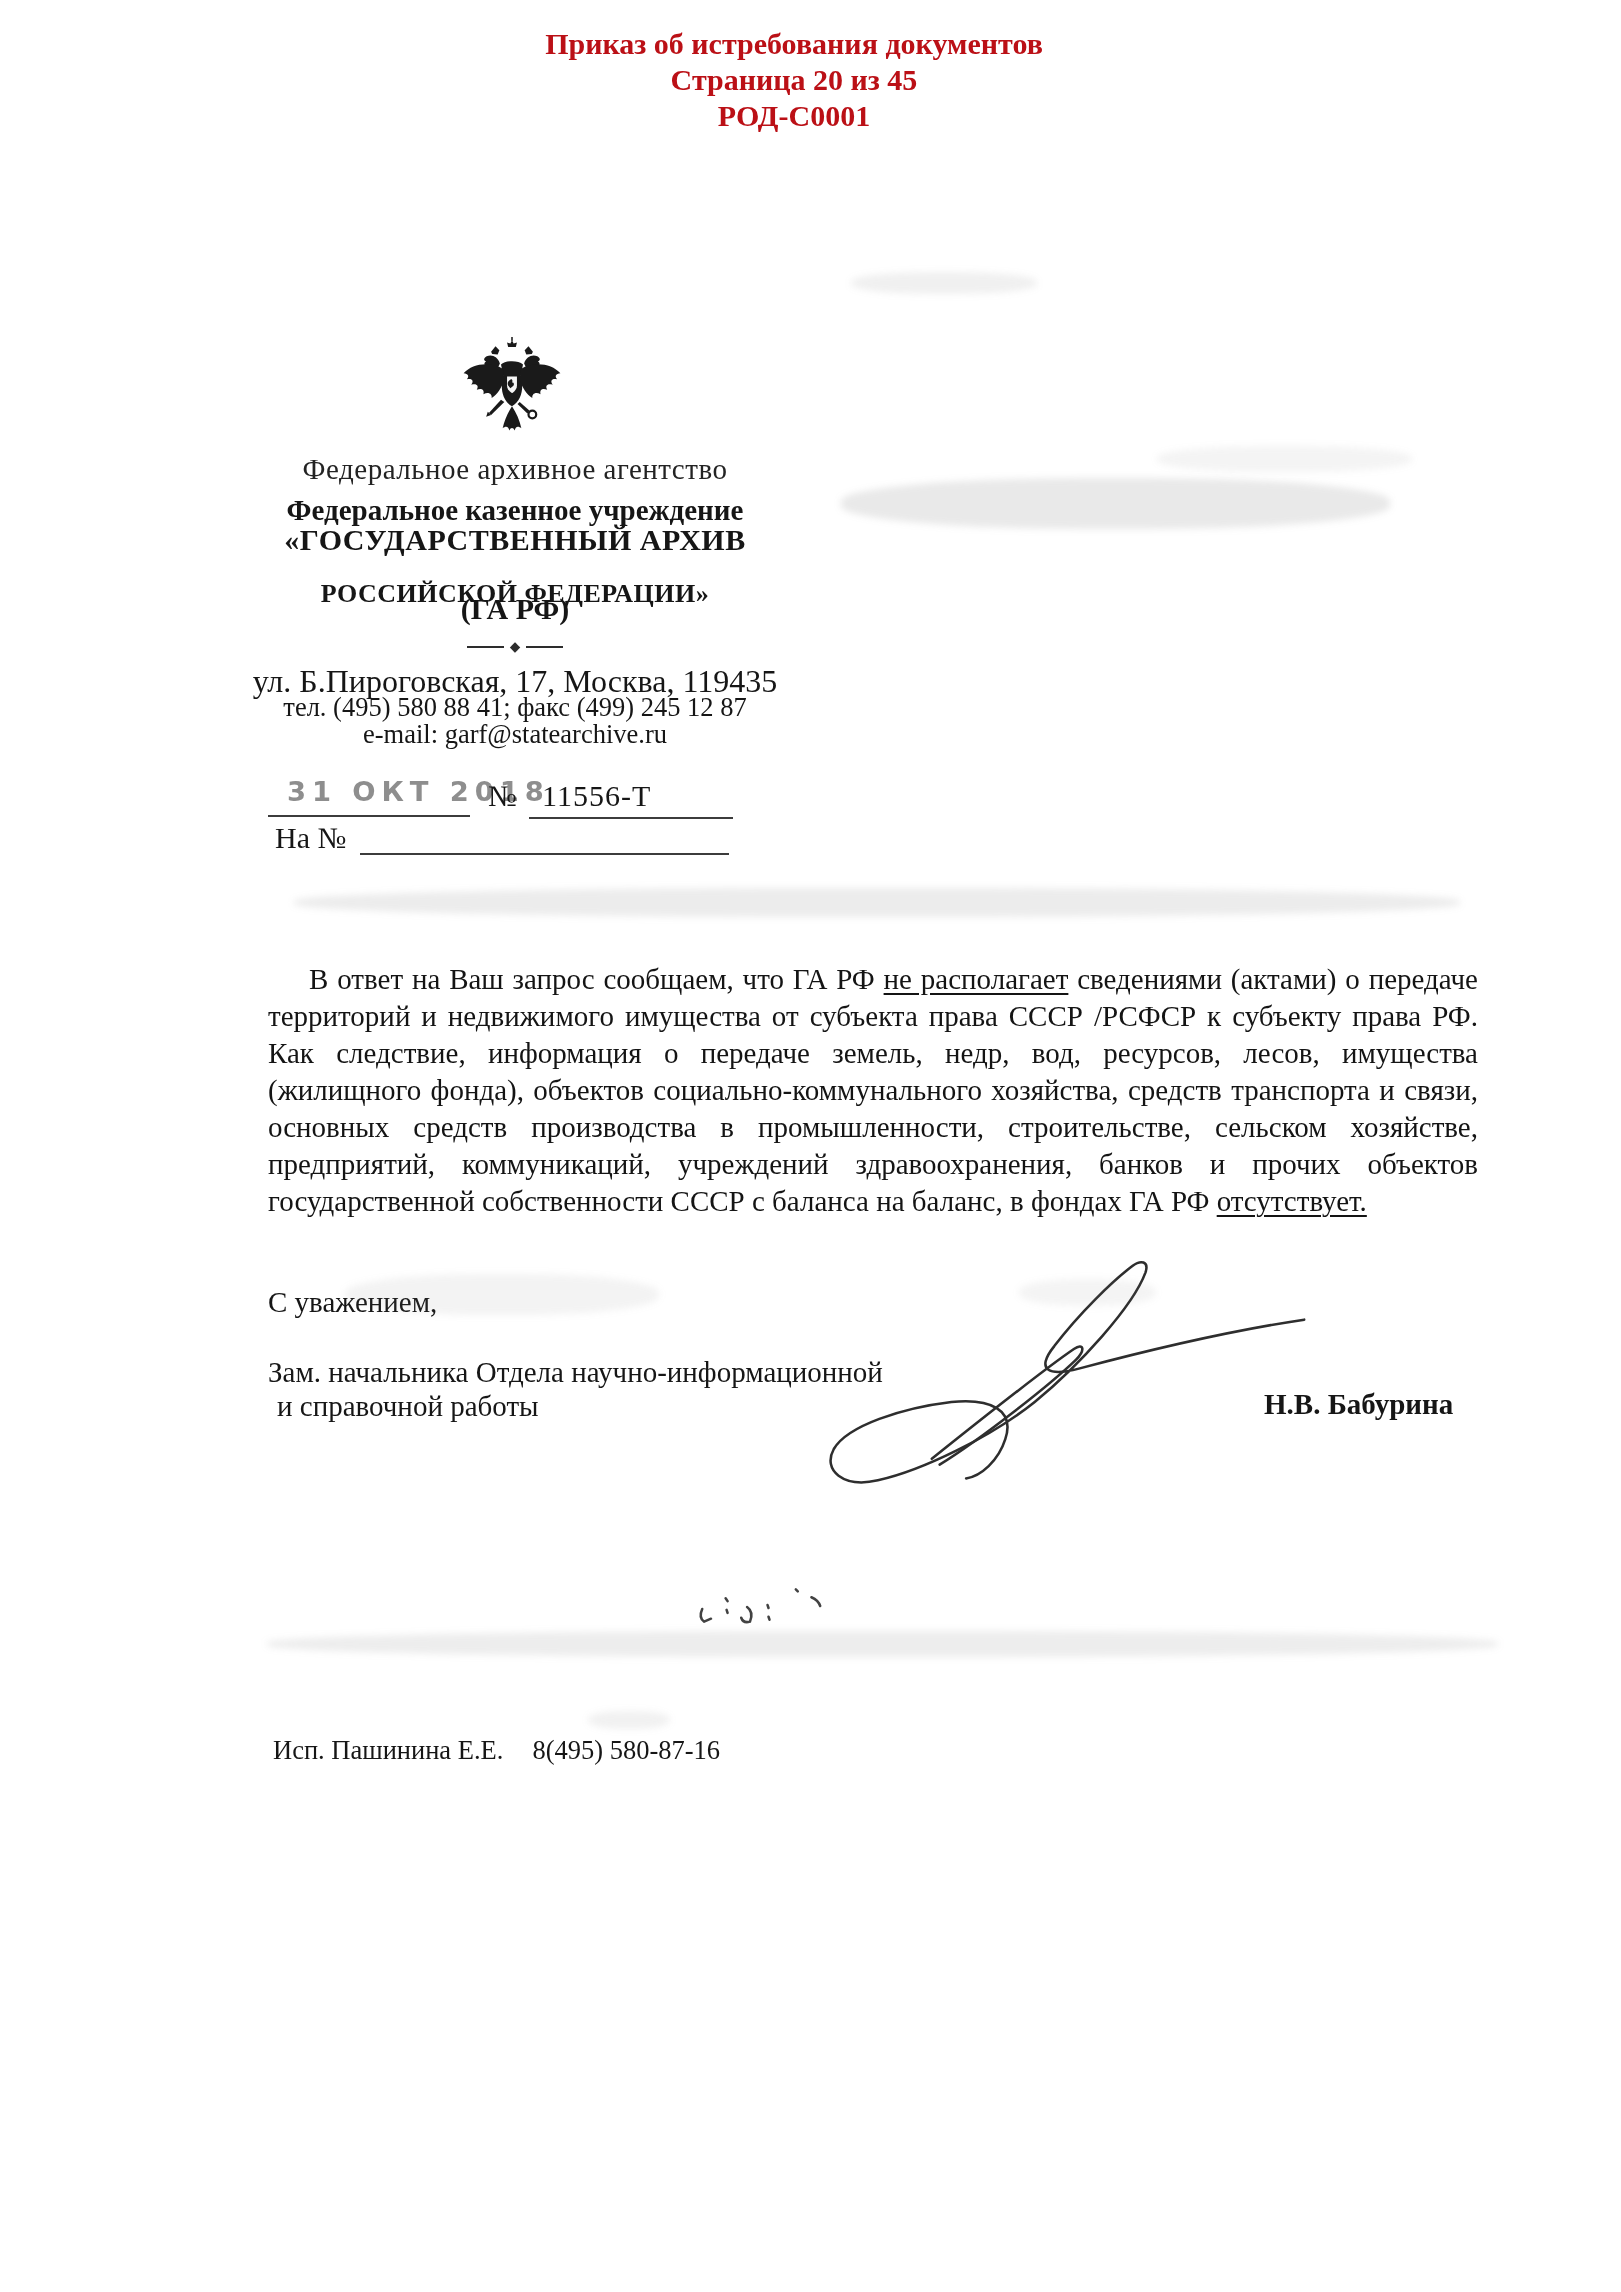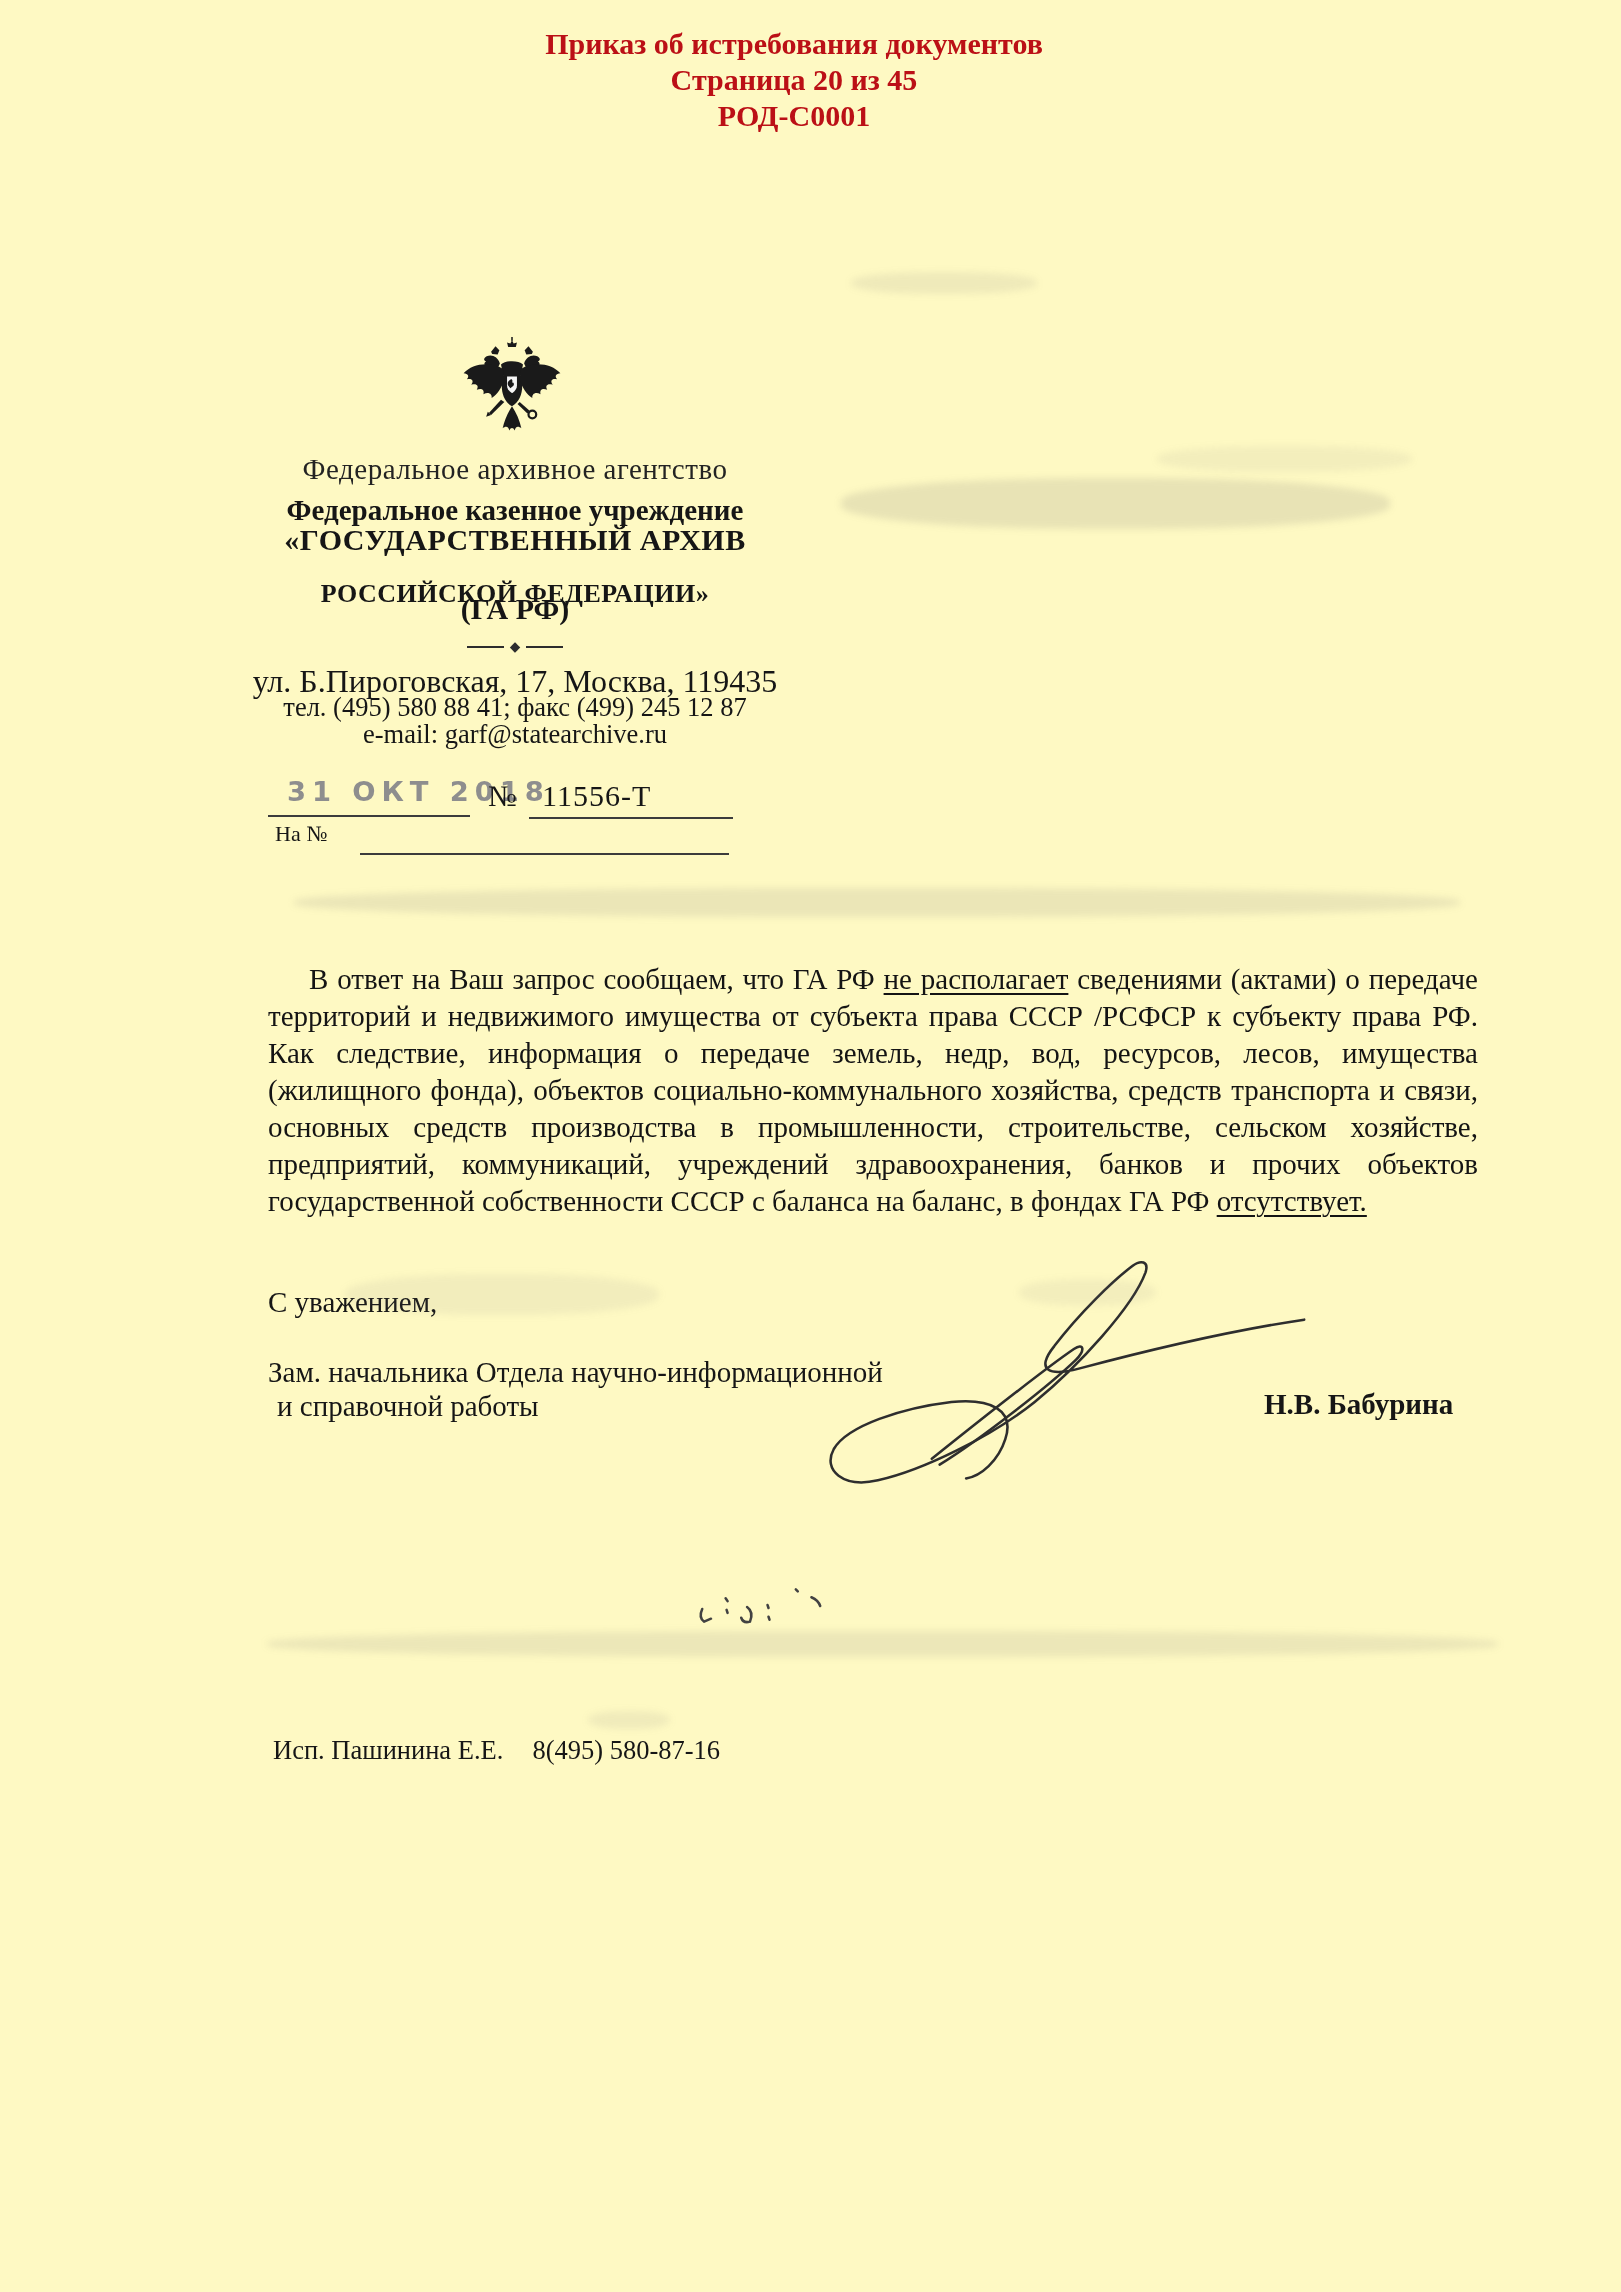--- a/index.html
+++ b/index.html
@@ -1,19 +1,19 @@
 <!DOCTYPE html>
 <html><head>
 <meta charset="utf-8">
 <style>
   html,body{margin:0;padding:0;background:#e8e8e8;}
   .page{
     position:relative;
     width:1621px;height:2293px;
-    background:#fef9c3;
+    background:#ffffff;
     overflow:hidden;
     font-family:"Liberation Serif","DejaVu Serif",serif;
     color:#161616;
   }
   
   .doc-header{
     position:absolute;left:0;top:25.5px;width:1588px;
     text-align:center;font-weight:bold;font-size:30px;line-height:36px;
     color:#bb1016;
   }
@@ -36,21 +36,21 @@
     position:absolute;left:287px;top:776px;
     font-family:"DejaVu Sans","Liberation Sans",sans-serif;
     font-size:27.4px;font-weight:600;letter-spacing:5.9px;color:#8e8e8e;
     white-space:nowrap;
   }
   .no-sign{position:absolute;left:488px;top:779px;font-size:30px;}
   .no-value{position:absolute;left:542px;top:779px;font-size:30px;letter-spacing:1px;}
   .u-line{position:absolute;height:0;border-top:2px solid #3c3c3c;}
   .ul-left{left:268px;top:815px;width:202px;}
   .ul-right{left:529px;top:817px;width:204px;}
-  .reply-label{position:absolute;left:275px;top:821px;font-size:22px;}
+  .reply-label{position:absolute;left:275px;top:821px;font-size:30px;}
   .ul-reply{left:360px;top:853px;width:369px;}
   
   .body-par{
     position:absolute;left:268px;top:961px;width:1210px;
     font-size:29px;line-height:37px;text-align:justify;text-indent:41px;
     color:#141414;
   }
   .body-par .u{text-decoration:underline;text-decoration-thickness:2px;text-underline-offset:3.9px;}
   
   .closing{position:absolute;left:268px;top:1286px;font-size:29px;}

